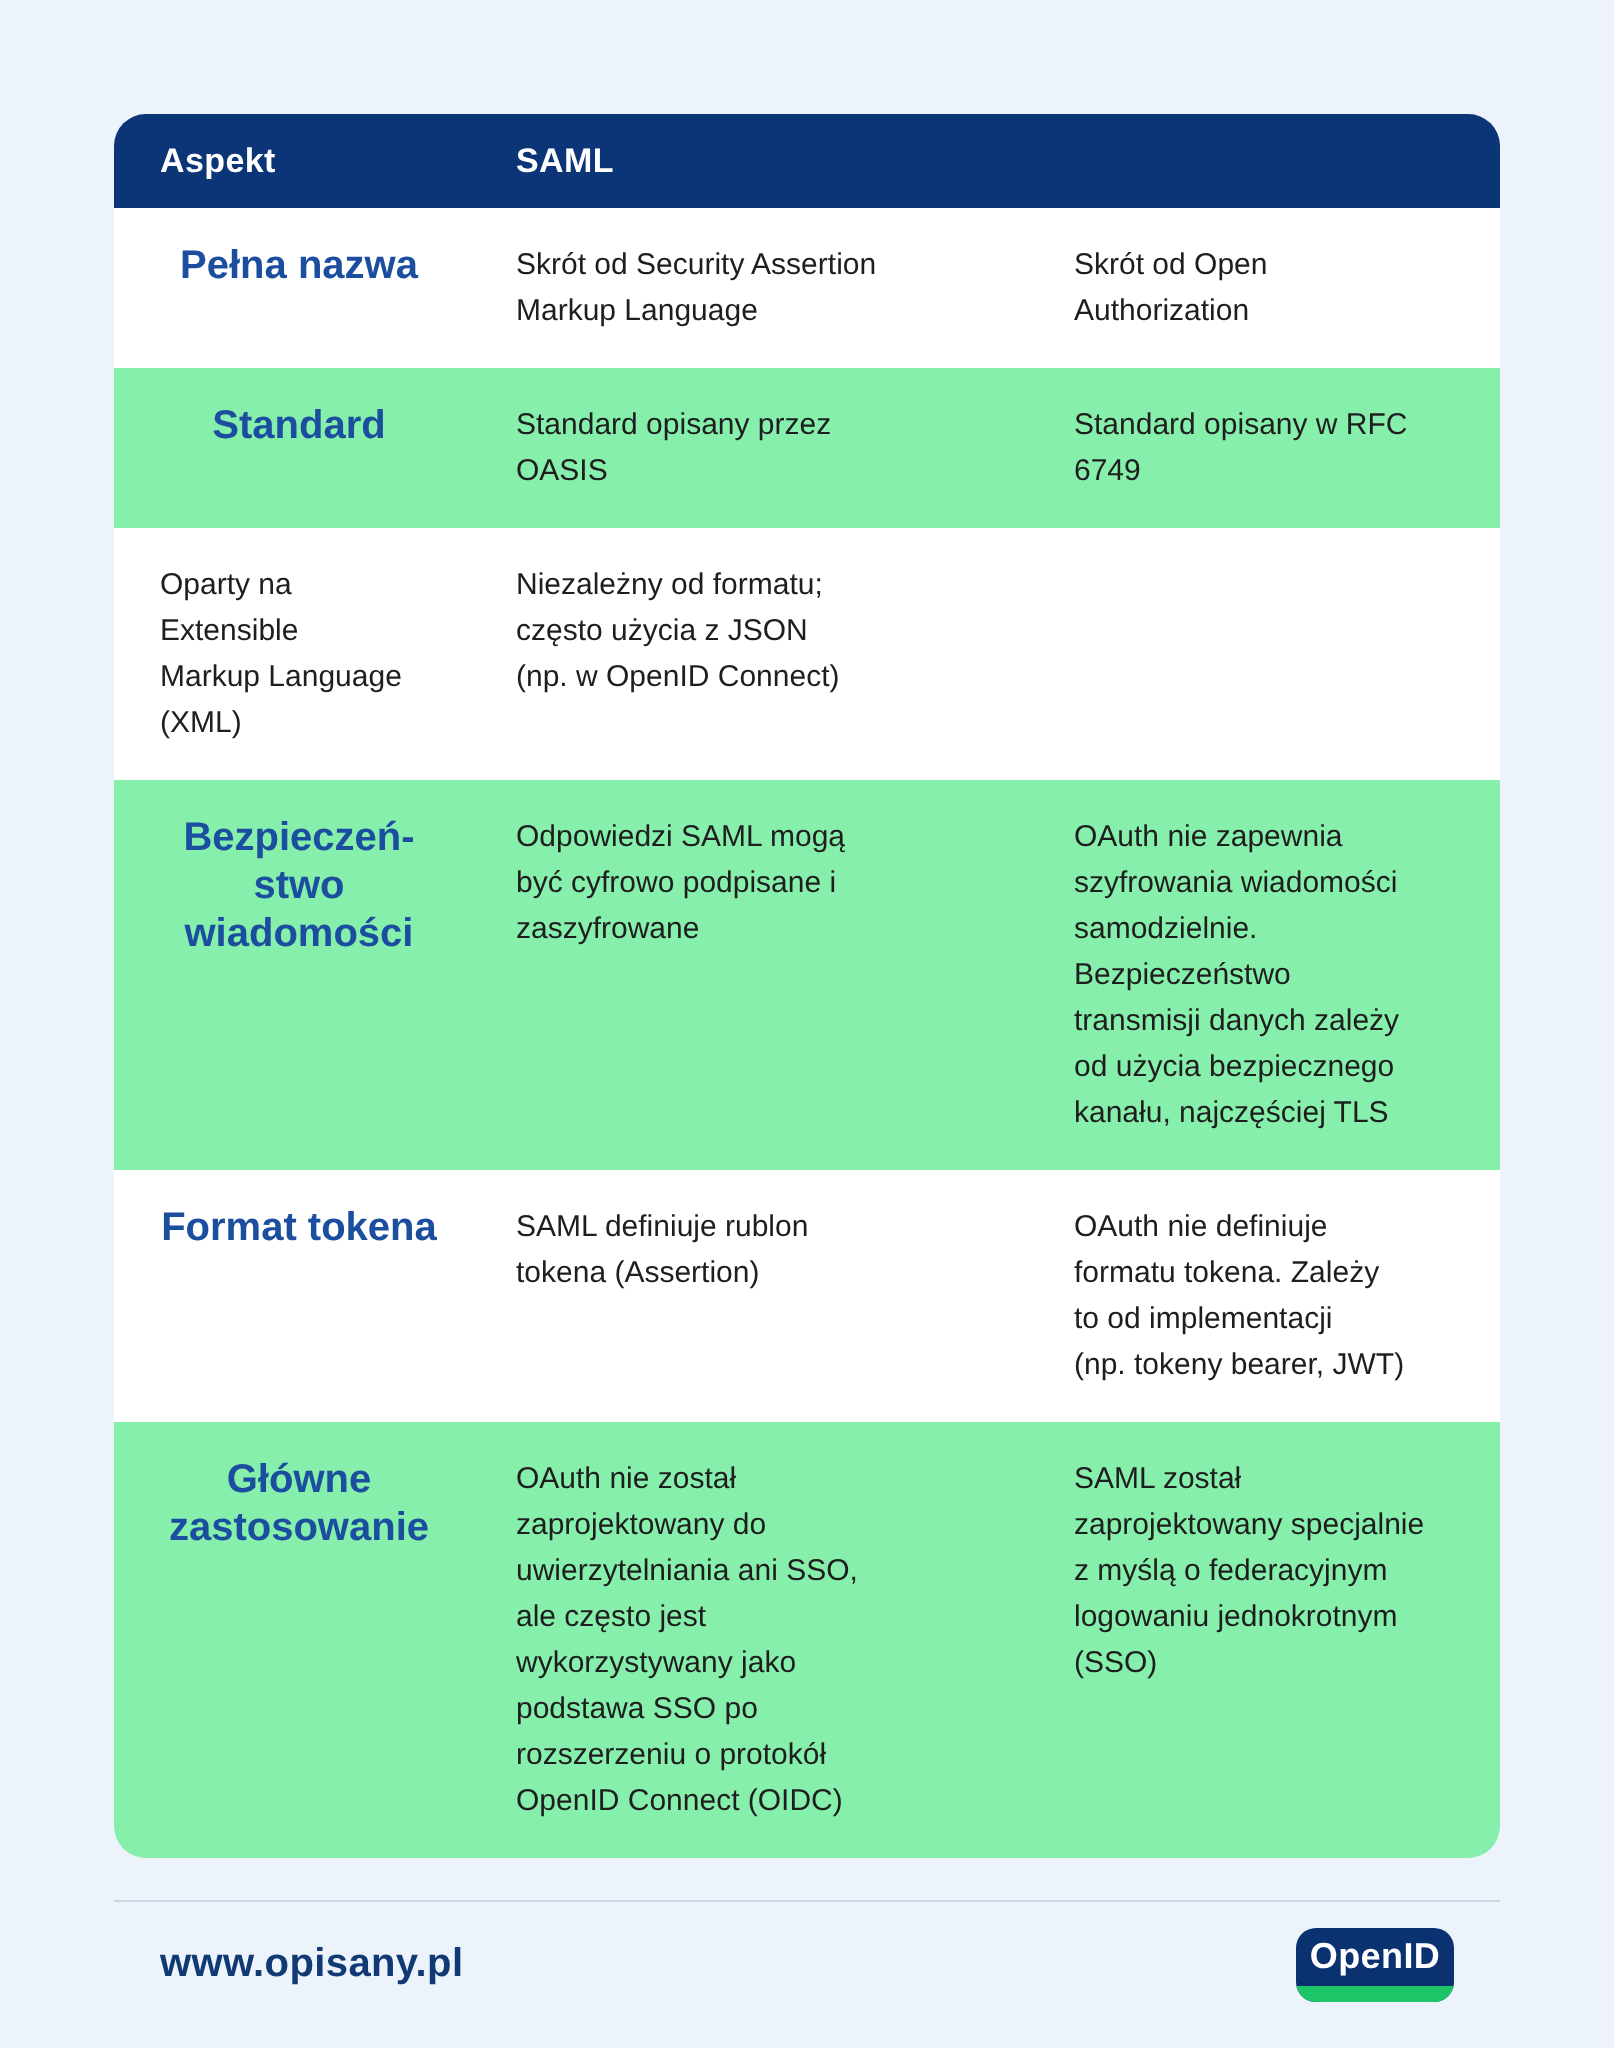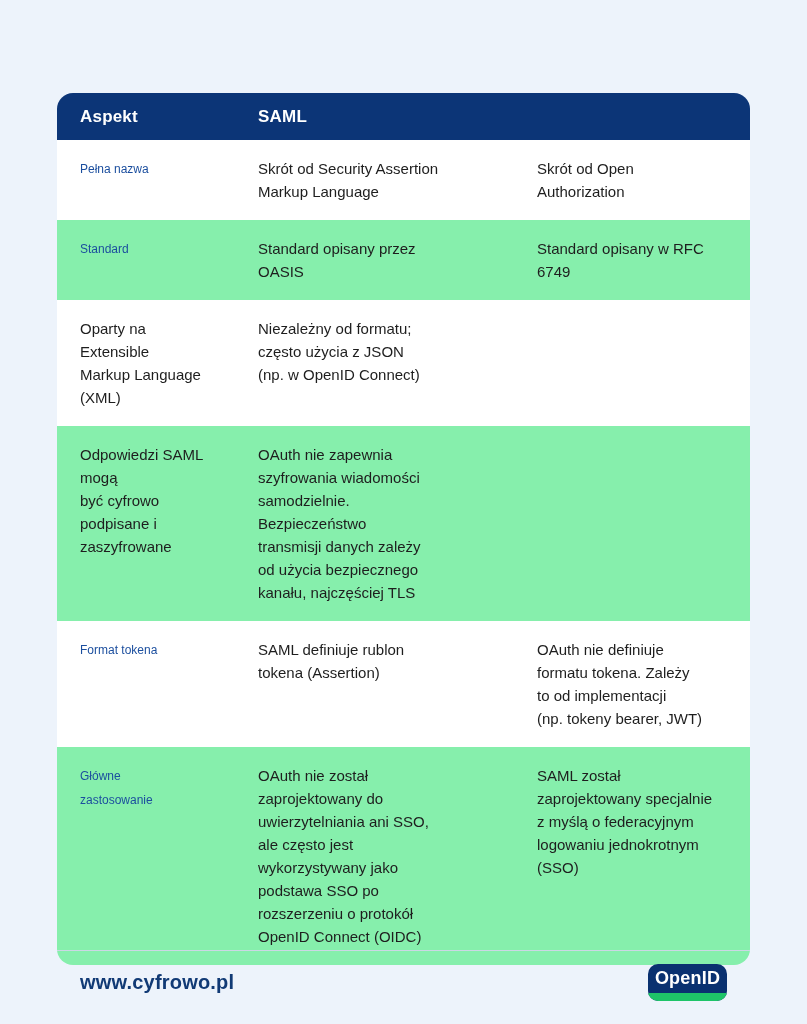--- a/index.html
+++ b/index.html
@@ -16,21 +16,20 @@
   }
 
   
   .table-card {
     position: absolute;
     left: 57px;
     top: 57px;
     width: 693px;
     border-radius: 16px;
     overflow: hidden;
-    margin-top: 36px;
   }
   .thead {
     display: grid;
     grid-template-columns: 178px 279px 236px;
     background: #0c3577;
     height: 47px;
     align-items: center;
   }
   .th {
     color: #ffffff;
@@ -47,23 +46,24 @@
   .trow.shade-blue  { background: #86efac; }
   .cell {
     padding: 17px 16px 17px 23px;
     font-size: 15px;
     line-height: 23px;
     color: #1e1e1e;
     white-space: pre-line;
   }
   .cell.aspect {
     color: #1b4e9e;
-    font-weight: 400;
-    font-size: 12px;
+    font-weight: 700;
+    font-size: 20px;
     line-height: 24px;
+    text-align: center;
   }
 
   
   .footer-divider {
     position: absolute;
     left: 57px;
     top: 950px;
     width: 693px;
     height: 1px;
     background: #ccd7e5;
@@ -140,20 +140,23 @@
 
   <div class="trow shade-white">
     <div class="cell">Oparty na Extensible
 Markup Language (XML)</div>
     <div class="cell">Niezależny od formatu;
 często użycia z JSON
 (np. w OpenID Connect)</div>
   </div>
 
   <div class="trow shade-blue">
+    <div class="cell aspect">Bezpieczeń-
+stwo
+wiadomości</div>
     <div class="cell">Odpowiedzi SAML mogą
 być cyfrowo podpisane i
 zaszyfrowane</div>
     <div class="cell">OAuth nie zapewnia
 szyfrowania wiadomości
 samodzielnie.
 Bezpieczeństwo
 transmisji danych zależy
 od użycia bezpiecznego
 kanału, najczęściej TLS</div>
@@ -185,18 +188,18 @@
 z myślą o federacyjnym
 logowaniu jednokrotnym
 (SSO)</div>
   </div>
 
 </div>
 
 <div class="footer-divider"></div>
 
 <div class="footer-row">
-  <div class="website">www.cyfrowo.pl</div>
+  <div class="website">www.opisany.pl</div>
   <div class="rublon-logo">
     <span class="logo-text">OpenID</span>
     <span class="logo-green-bar"></span>
   </div>
 </div>
 
 </body></html>

